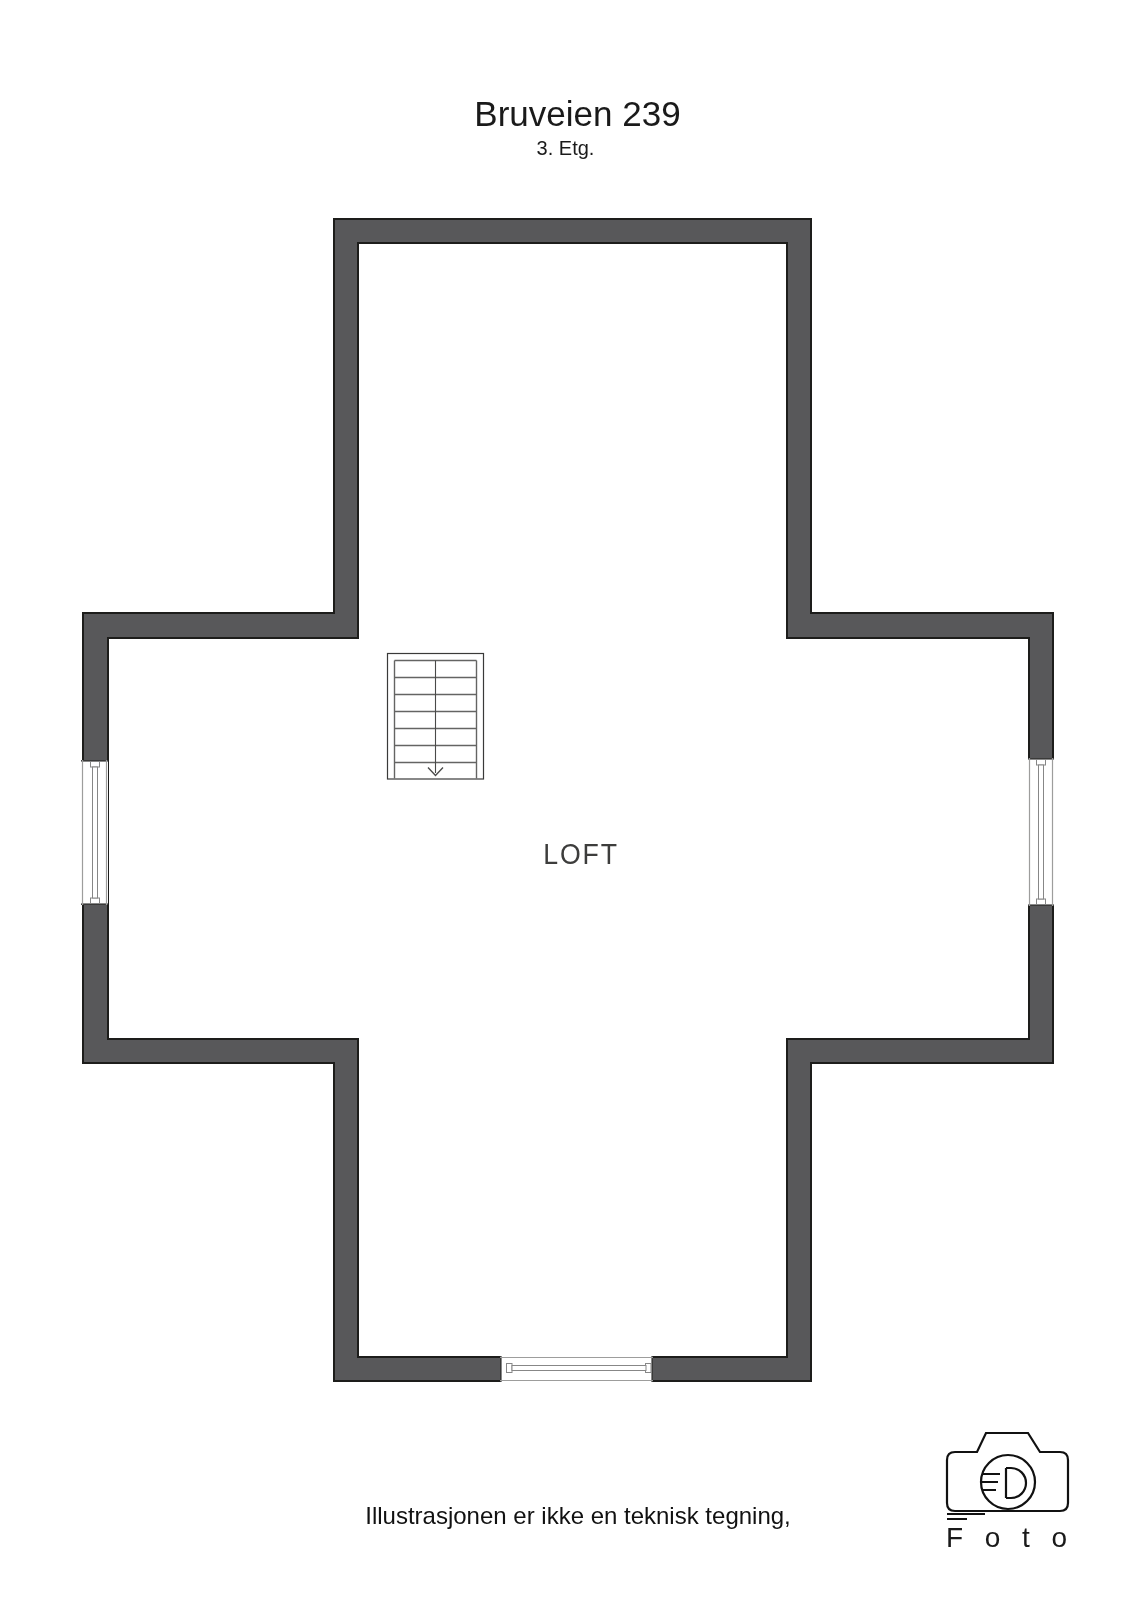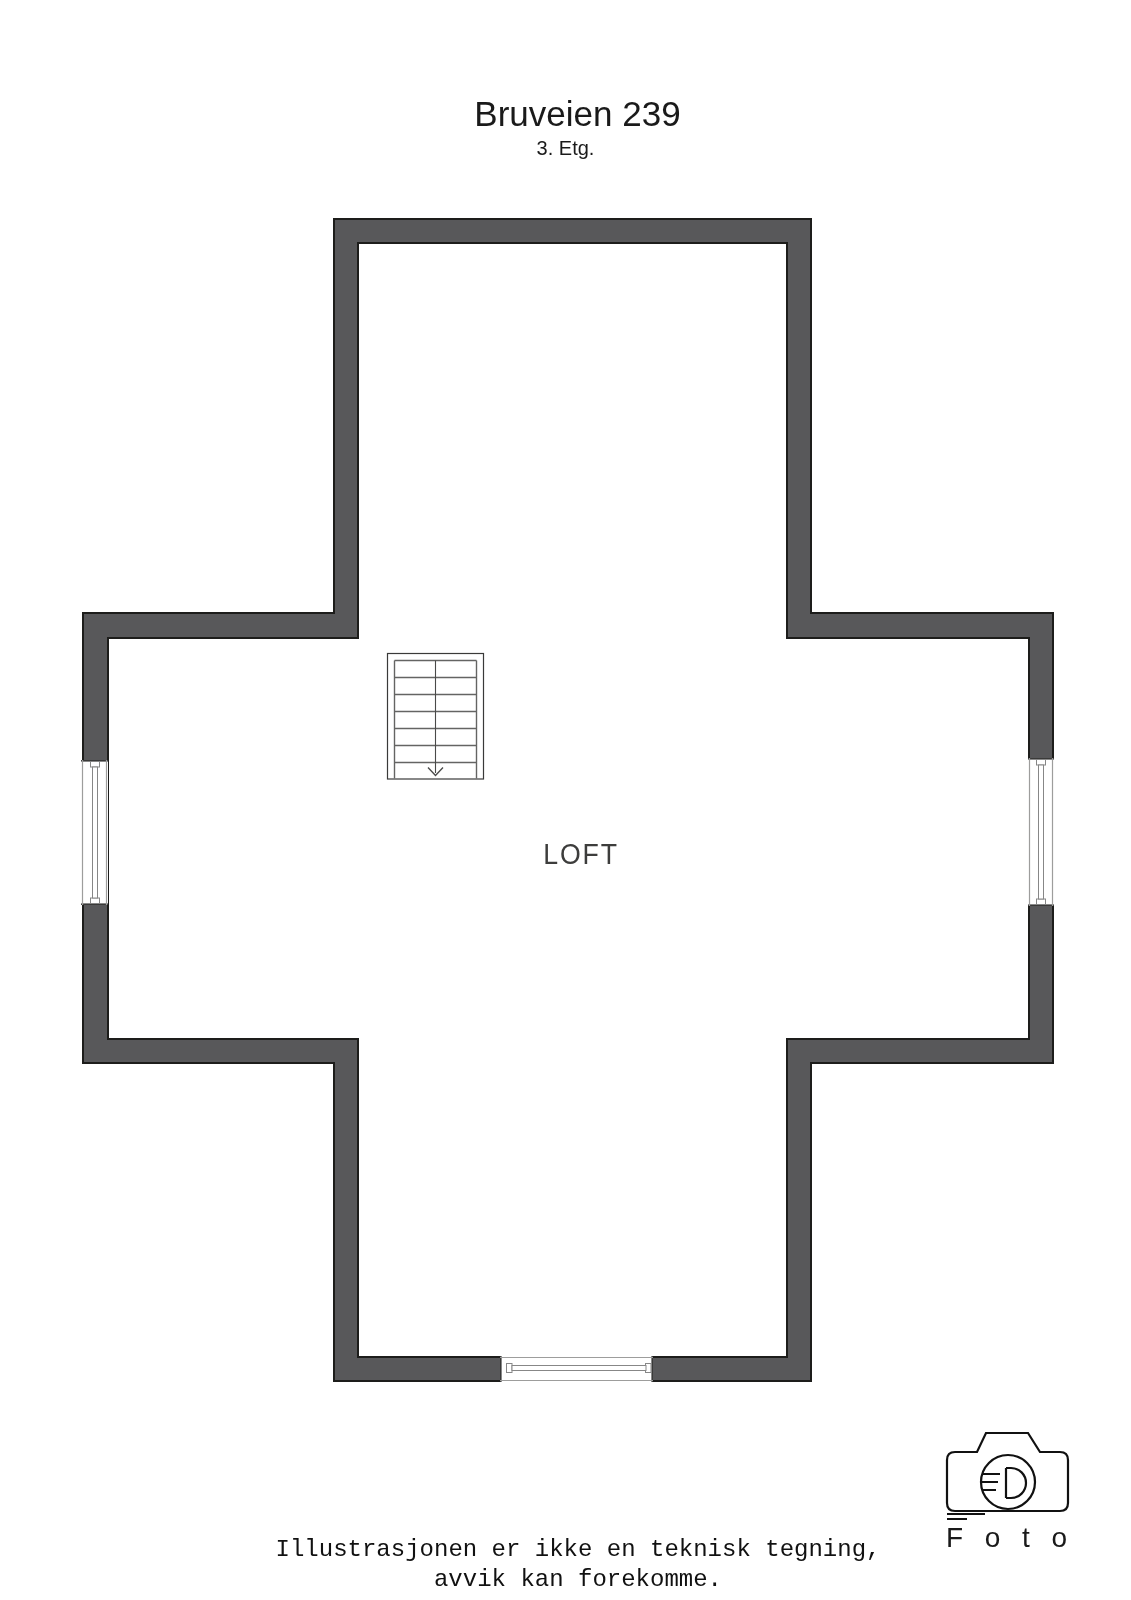--- a/index.html
+++ b/index.html
@@ -16,24 +16,23 @@
     font-size:20px; font-weight:400; color:#1a1a1a;
   }
   .plan-svg { position:absolute; left:0; top:0; }
   .room-label {
     position:absolute; top:838px; left:581px;
     transform:translateX(-50%) scaleX(0.92);
     font-size:29px; font-weight:300; letter-spacing:2px; color:#3d3d3c;
     white-space:nowrap;
   }
   .footer {
-    position:absolute; top:1535px; left:578px; transform:translateX(-50%);
+    position:absolute; top:1501px; left:578px; transform:translateX(-50%);
     text-align:center; font-size:24px; line-height:30px; color:#111111;
     white-space:nowrap;
-    font-family:Liberation Mono, monospace;
   }
   .logo-svg { position:absolute; left:935px; top:1418px; }
   .logo-text {
     font-family:"Liberation Sans", sans-serif; font-size:28px; fill:#1a1a1a; font-weight:300;
   }
 </style>
 </head>
 <body>
 
 <div class="page">
@@ -87,21 +86,20 @@
       <path d="M394.5,677.5 H476.5 M394.5,694.5 H476.5 M394.5,711.5 H476.5 M394.5,728.5 H476.5 M394.5,745.5 H476.5 M394.5,762.5 H476.5" fill="none" stroke-width="1.7" stroke="#646463"></path>
       <line x1="435.5" y1="660.5" x2="435.5" y2="773" stroke="#4a4a49" stroke-width="1.1"></line>
       <path d="M428,767.5 L435.5,775.5 L443,767.5" fill="none" stroke="#4a4a49" stroke-width="1.3"></path>
     </g>
   </svg>
 
   <div class="room-label">LOFT</div>
 
   <div class="footer">
     <div>Illustrasjonen er ikke en teknisk tegning,</div>
-    <div>avvik kan forekomme.</div>
   </div>
 
   <svg class="logo-svg" width="145" height="140" viewBox="0 0 145 140">
     <g fill="none" stroke="#111111" stroke-width="2.2">
       <path d="M12,42 Q12,34 20,34 H42 L51,15 H93 L105,34 H125 Q133,34 133,42 V85 Q133,93 125,93 H20 Q12,93 12,85 Z"></path>
       <circle cx="73" cy="64" r="27"></circle>
       <path d="M47,56 h18 M47,64 h16 M47,72 h14"></path>
       <path d="M71,50 V80 M71,50 h5 a15,15 0 0 1 0,30 h-5"></path>
       <path d="M12,96 h38 M12,101 h20"></path>
     </g>

